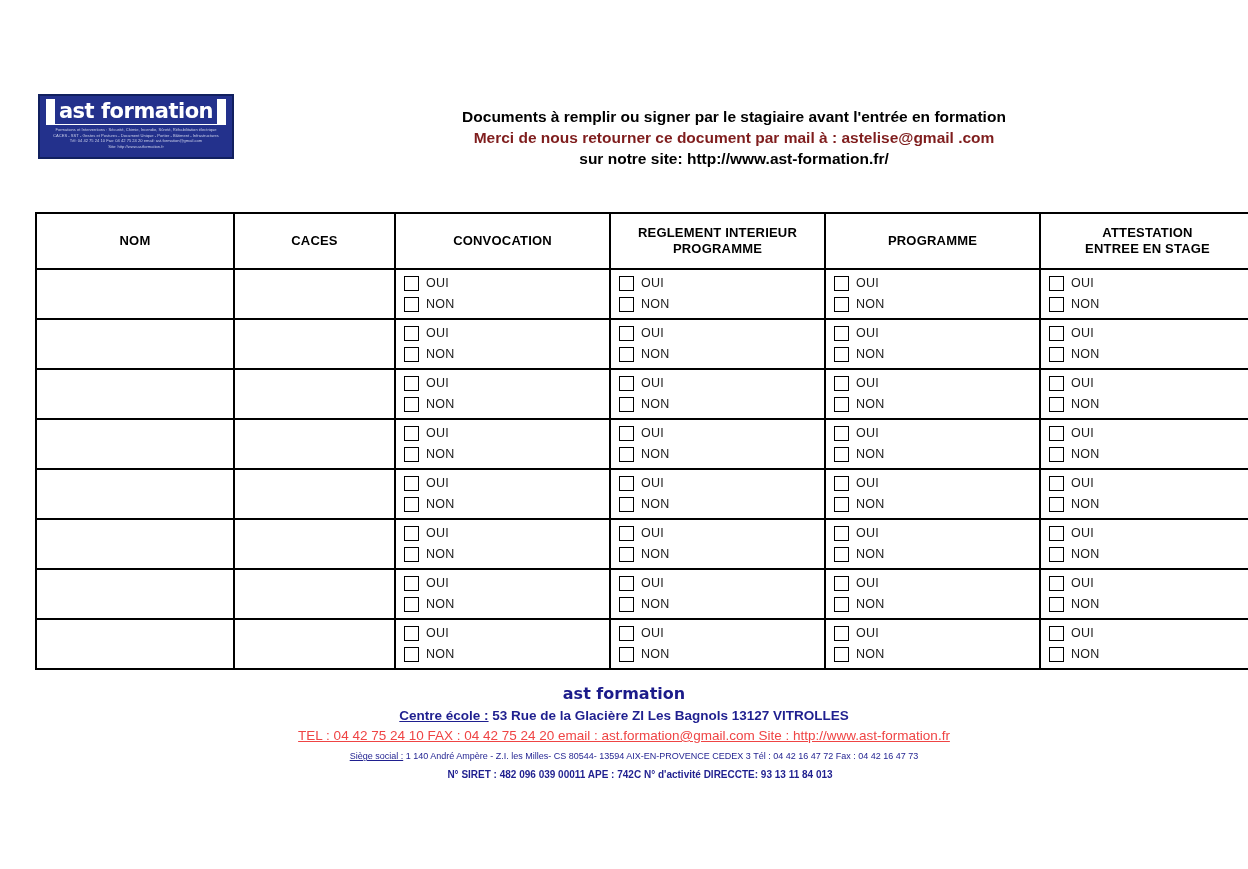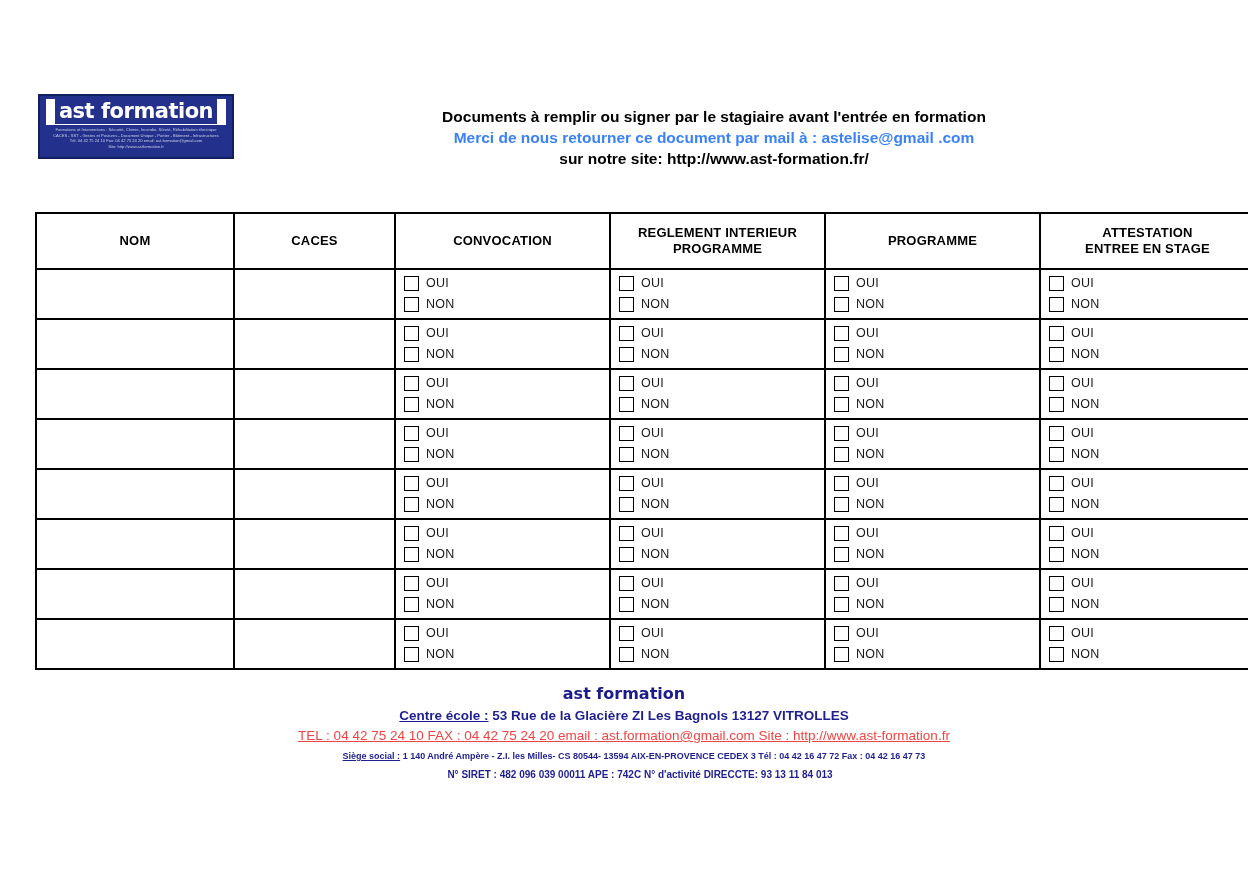--- a/index.html
+++ b/index.html
@@ -54,33 +54,33 @@
     white-space: nowrap;
     overflow: hidden;
     font-family: "Liberation Sans", sans-serif;
     transform: scaleY(1.05);
   }
   .logo-fine.lf1 { margin-top: 2px; }
 
   
   #header-text {
     position: absolute;
-    left: 284px;
+    left: 304px;
     top: 106px;
     width: 860px;
     text-align: center;
   }
   .hdr-line {
     font-size: 15.5px;
     font-weight: bold;
     color: #000000;
     line-height: 21px;
     white-space: nowrap;
   }
-  .hdr-line.red { color: #3b82f6; }
+  .hdr-line.red { color: #7f1d1d; }
 
   
   #doc-table {
     position: absolute;
     left: 35px;
     top: 212px;
     width: 1168px;
     border-collapse: collapse;
     table-layout: fixed;
   }
@@ -163,21 +163,21 @@
   #footer-address .underlined { text-decoration: underline; }
   #footer-contact {
     font-size: 13.5px;
     color: #ef4444;
     line-height: 19px;
     text-decoration: underline;
     margin-top: 1px;
   }
   #footer-siege {
     font-size: 9px;
-    font-weight: bold;
+    font-weight: normal;
     color: #1f1f8f;
     line-height: 14px;
     margin-top: 4px;
     margin-left: 20px;
   }
   #footer-siege .underlined { text-decoration: underline; }
   #footer-legal {
     font-size: 10px;
     font-weight: bold;
     color: #1f1f8f;

